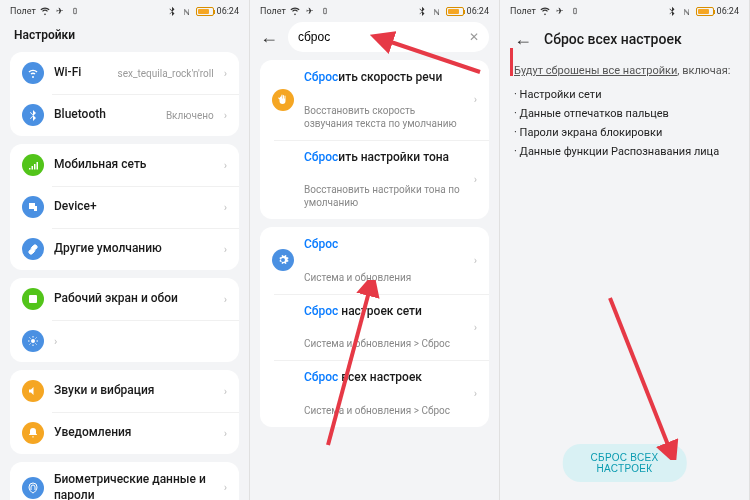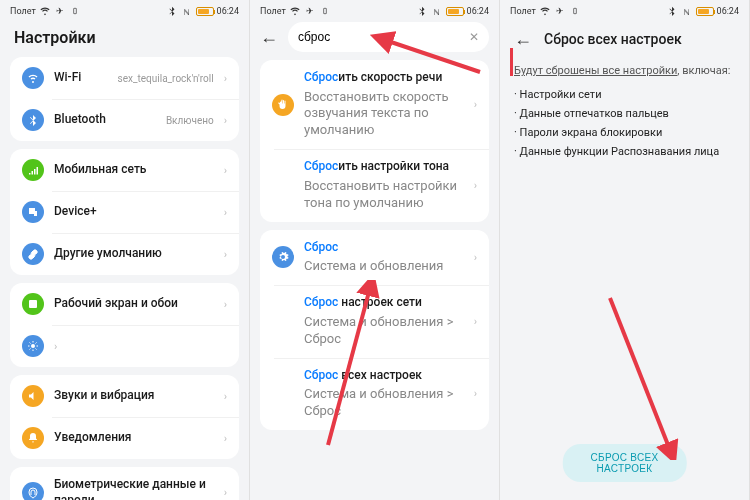--- a/index.html
+++ b/index.html
@@ -29,21 +29,21 @@
     color: #333;
   }
   .status-left, .status-right { display: flex; align-items: center; gap: 3px; }
   .status-icon { width: 12px; height: 12px; display: inline-flex; align-items: center; justify-content: center; }
   .title-row {
     padding: 6px 14px 10px;
     display: flex;
     align-items: center;
     gap: 12px;
   }
-  .title-row h1 { font-size: 16px; font-weight: 600; color: #1a1a1a; }
+  .title-row h1 { font-size: 12px; font-weight: 600; color: #1a1a1a; }
   .title-row .sub { font-size: 14px; font-weight: 500; color: #1a1a1a; }
   .back-arrow { font-size: 18px; color: #333; cursor: pointer; }
   .search-row {
     padding: 0 10px 8px;
     display: flex;
     align-items: center;
     gap: 10px;
   }
   .search-box {
     flex: 1;
@@ -95,21 +95,21 @@
     border-radius: 50%;
     display: flex;
     align-items: center;
     justify-content: center;
     flex-shrink: 0;
     color: #fff;
     font-size: 11px;
   }
   .row-body { flex: 1; min-width: 0; }
   .row-title { font-size: 12px; color: #1a1a1a; font-weight: 500; line-height: 1.3; }
-  .row-sub { font-size: 13px; color: #888; line-height: 1.3; margin-top: 3px; }
+  .row-sub { font-size: 10px; color: #888; line-height: 1.3; margin-top: 18px; }
   .row-value { font-size: 10px; color: #999; }
   .chev { color: #c0c0c0; font-size: 11px; }
   .highlight { color: #0a7cff; font-weight: 500; }
   .reset-page {
     padding: 0 14px;
   }
   .reset-warning {
     font-size: 11px;
     color: #555;
     padding: 4px 0 8px;

